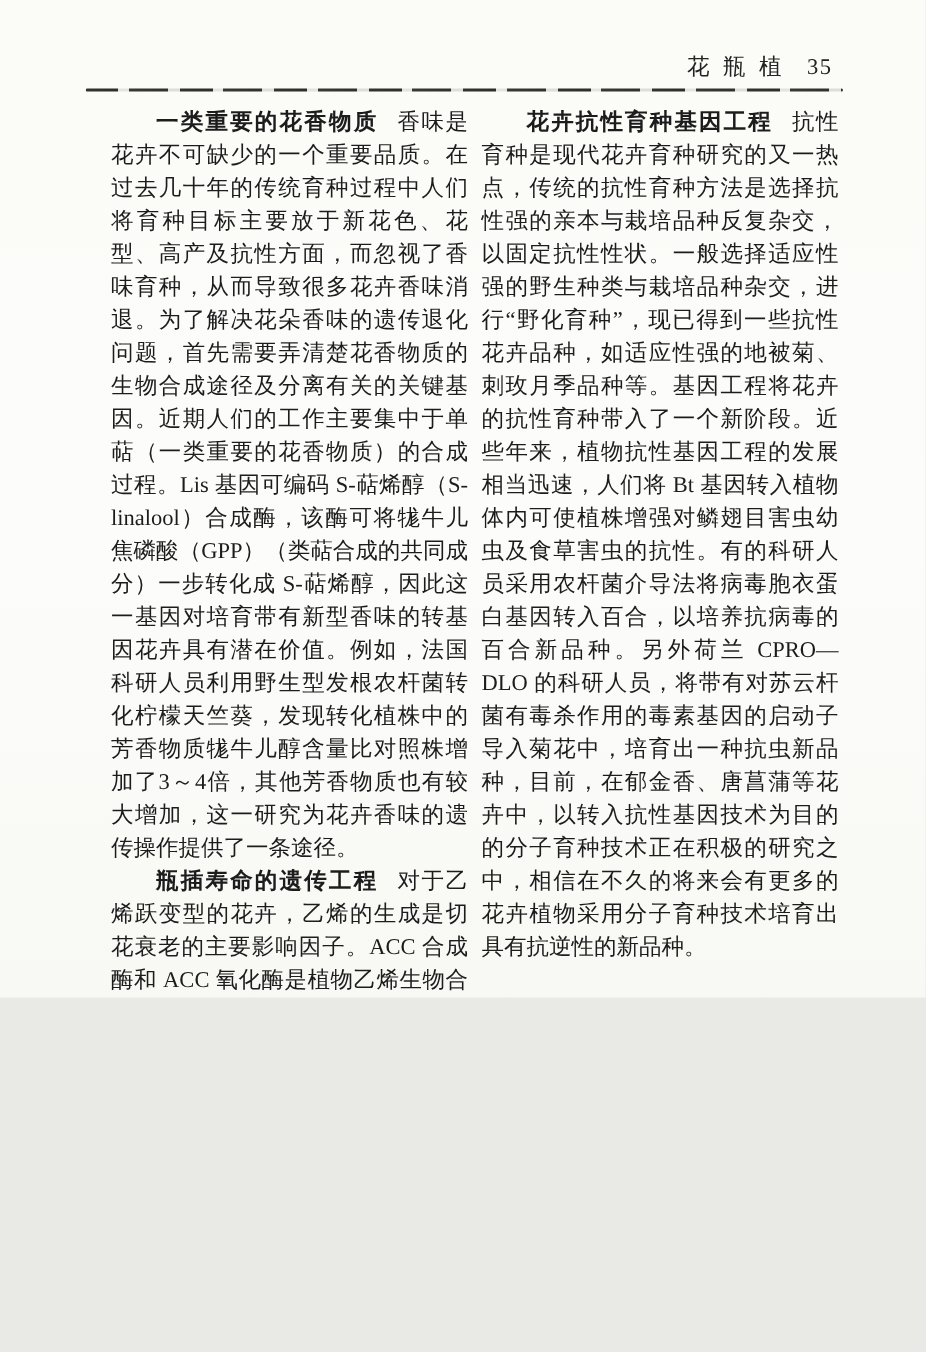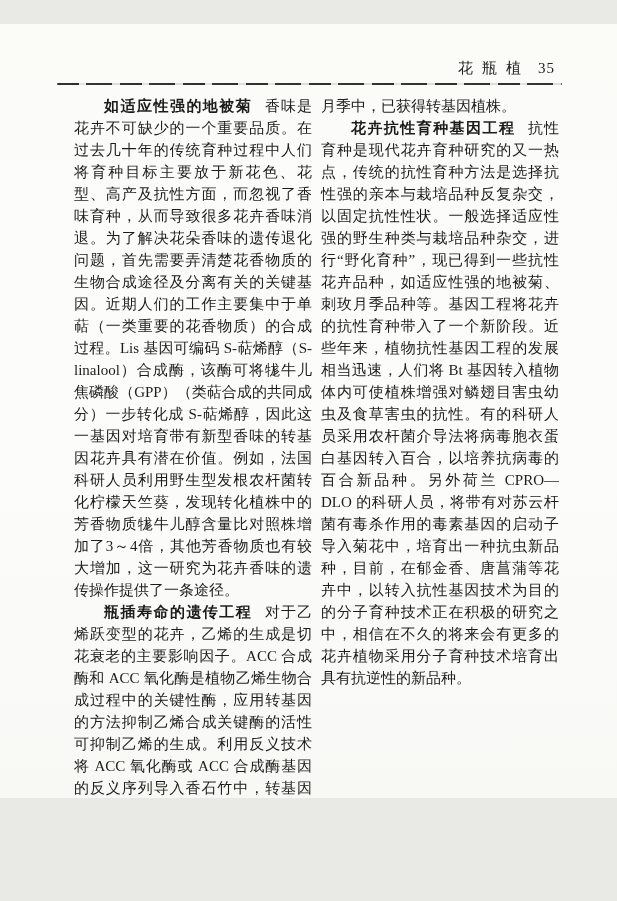--- a/index.html
+++ b/index.html
@@ -3,25 +3,24 @@
 <meta charset="utf-8">
 <style>
   html, body { margin: 0; padding: 0; }
   body {
     width: 617px; height: 901px;
     background: #e9e9e6;
     font-family: "Liberation Serif", "DejaVu Serif", serif;
   }
   .page {
     position: relative;
-    width: 617px; height: 774px;
+    width: 617px; height: 665px;
     background: linear-gradient(180deg, #fbfbf8 0%, #fcfcfa 55%, #f8f8f5 100%);
     overflow: hidden;
     color: #1b1b1b;
-    margin-top: 24px;
   }
   .page-header {
     position: absolute;
     top: 35px; right: 62px;
     font-size: 15px;
     color: #222;
     white-space: nowrap;
   }
   .book-title {
     letter-spacing: 9px;
@@ -78,29 +77,28 @@
 <div class="page">
 
   <div class="page-header">
     <span class="book-title">花瓶植</span><span class="page-number">35</span>
   </div>
 
   <div class="header-rule"></div>
 
   <div class="text-column left">
     <p>
-      <b class="para-heading">如适应性强的地被菊</b><span>香味是花卉不可缺少的一个重要品质。在过去几十年的传统育种过程中人们将育种目标主要放于新花色、花型、高产及抗性方面，而忽视了香味育种，从而导致很多花卉香味消退。为了解决花朵香味的遗传退化问题，首先需要弄清楚花香物质的生物合成途径及分离有关的关键基因。近期人们的工作主要集中于单萜（一类重要的花香物质）的合成过程。Lis 基因可编码 S-萜烯醇（S-linalool）合成酶，该酶可将牻牛儿焦磷酸（GPP）（类萜合成的共同成分）一步转化成 S-萜烯醇，因此这一基因对培育带有新型香味的转基因花卉具有潜在价值。例如，法国科研人员利用野生型发根农杆菌转化柠檬天竺葵，发现转化植株中的芳香物质牻牛儿醇含量比对照株增加了3～4倍，其他芳香物质也有较大增加，这一研究为花卉香味的遗传操作提供了一条途径。</span>
+      <b class="para-heading">一类重要的花香物质</b><span>香味是花卉不可缺少的一个重要品质。在过去几十年的传统育种过程中人们将育种目标主要放于新花色、花型、高产及抗性方面，而忽视了香味育种，从而导致很多花卉香味消退。为了解决花朵香味的遗传退化问题，首先需要弄清楚花香物质的生物合成途径及分离有关的关键基因。近期人们的工作主要集中于单萜（一类重要的花香物质）的合成过程。Lis 基因可编码 S-萜烯醇（S-linalool）合成酶，该酶可将牻牛儿焦磷酸（GPP）（类萜合成的共同成分）一步转化成 S-萜烯醇，因此这一基因对培育带有新型香味的转基因花卉具有潜在价值。例如，法国科研人员利用野生型发根农杆菌转化柠檬天竺葵，发现转化植株中的芳香物质牻牛儿醇含量比对照株增加了3～4倍，其他芳香物质也有较大增加，这一研究为花卉香味的遗传操作提供了一条途径。</span>
     </p>
     <p>
       <b class="para-heading">瓶插寿命的遗传工程</b><span>对于乙烯跃变型的花卉，乙烯的生成是切花衰老的主要影响因子。ACC 合成酶和 ACC 氧化酶是植物乙烯生物合成过程中的关键性酶，应用转基因的方法抑制乙烯合成关键酶的活性可抑制乙烯的生成。利用反义技术将 ACC 氧化酶或 ACC 合成酶基因的反义序列导入香石竹中，转基因切花的寿命大大延长。切花瓶插期间，细菌滋生常导致切花基部维管堵塞，水分吸收受阻，造成月季等切花发生弯颈现象，缩短了切花的瓶插寿命，科研人员用农杆菌介导的方法将编码抗菌蛋白的基因导入</span>
     </p>
   </div>
 
   <div class="text-column right">
-    <p class="continuation">月季中，已获得转基因植株。</p>
     <p>
       <b class="para-heading">花卉抗性育种基因工程</b><span>抗性育种是现代花卉育种研究的又一热点，传统的抗性育种方法是选择抗性强的亲本与栽培品种反复杂交，以固定抗性性状。一般选择适应性强的野生种类与栽培品种杂交，进行“野化育种”，现已得到一些抗性花卉品种，如适应性强的地被菊、刺玫月季品种等。基因工程将花卉的抗性育种带入了一个新阶段。近些年来，植物抗性基因工程的发展相当迅速，人们将 Bt 基因转入植物体内可使植株增强对鳞翅目害虫幼虫及食草害虫的抗性。有的科研人员采用农杆菌介导法将病毒胞衣蛋白基因转入百合，以培养抗病毒的百合新品种。另外荷兰 CPRO—DLO 的科研人员，将带有对苏云杆菌有毒杀作用的毒素基因的启动子导入菊花中，培育出一种抗虫新品种，目前，在郁金香、唐菖蒲等花卉中，以转入抗性基因技术为目的的分子育种技术正在积极的研究之中，相信在不久的将来会有更多的花卉植物采用分子育种技术培育出具有抗逆性的新品种。</span>
     </p>
   </div>
 
   <div class="watermark">MSHUA</div>
 
 </div>
 
 </body></html>

